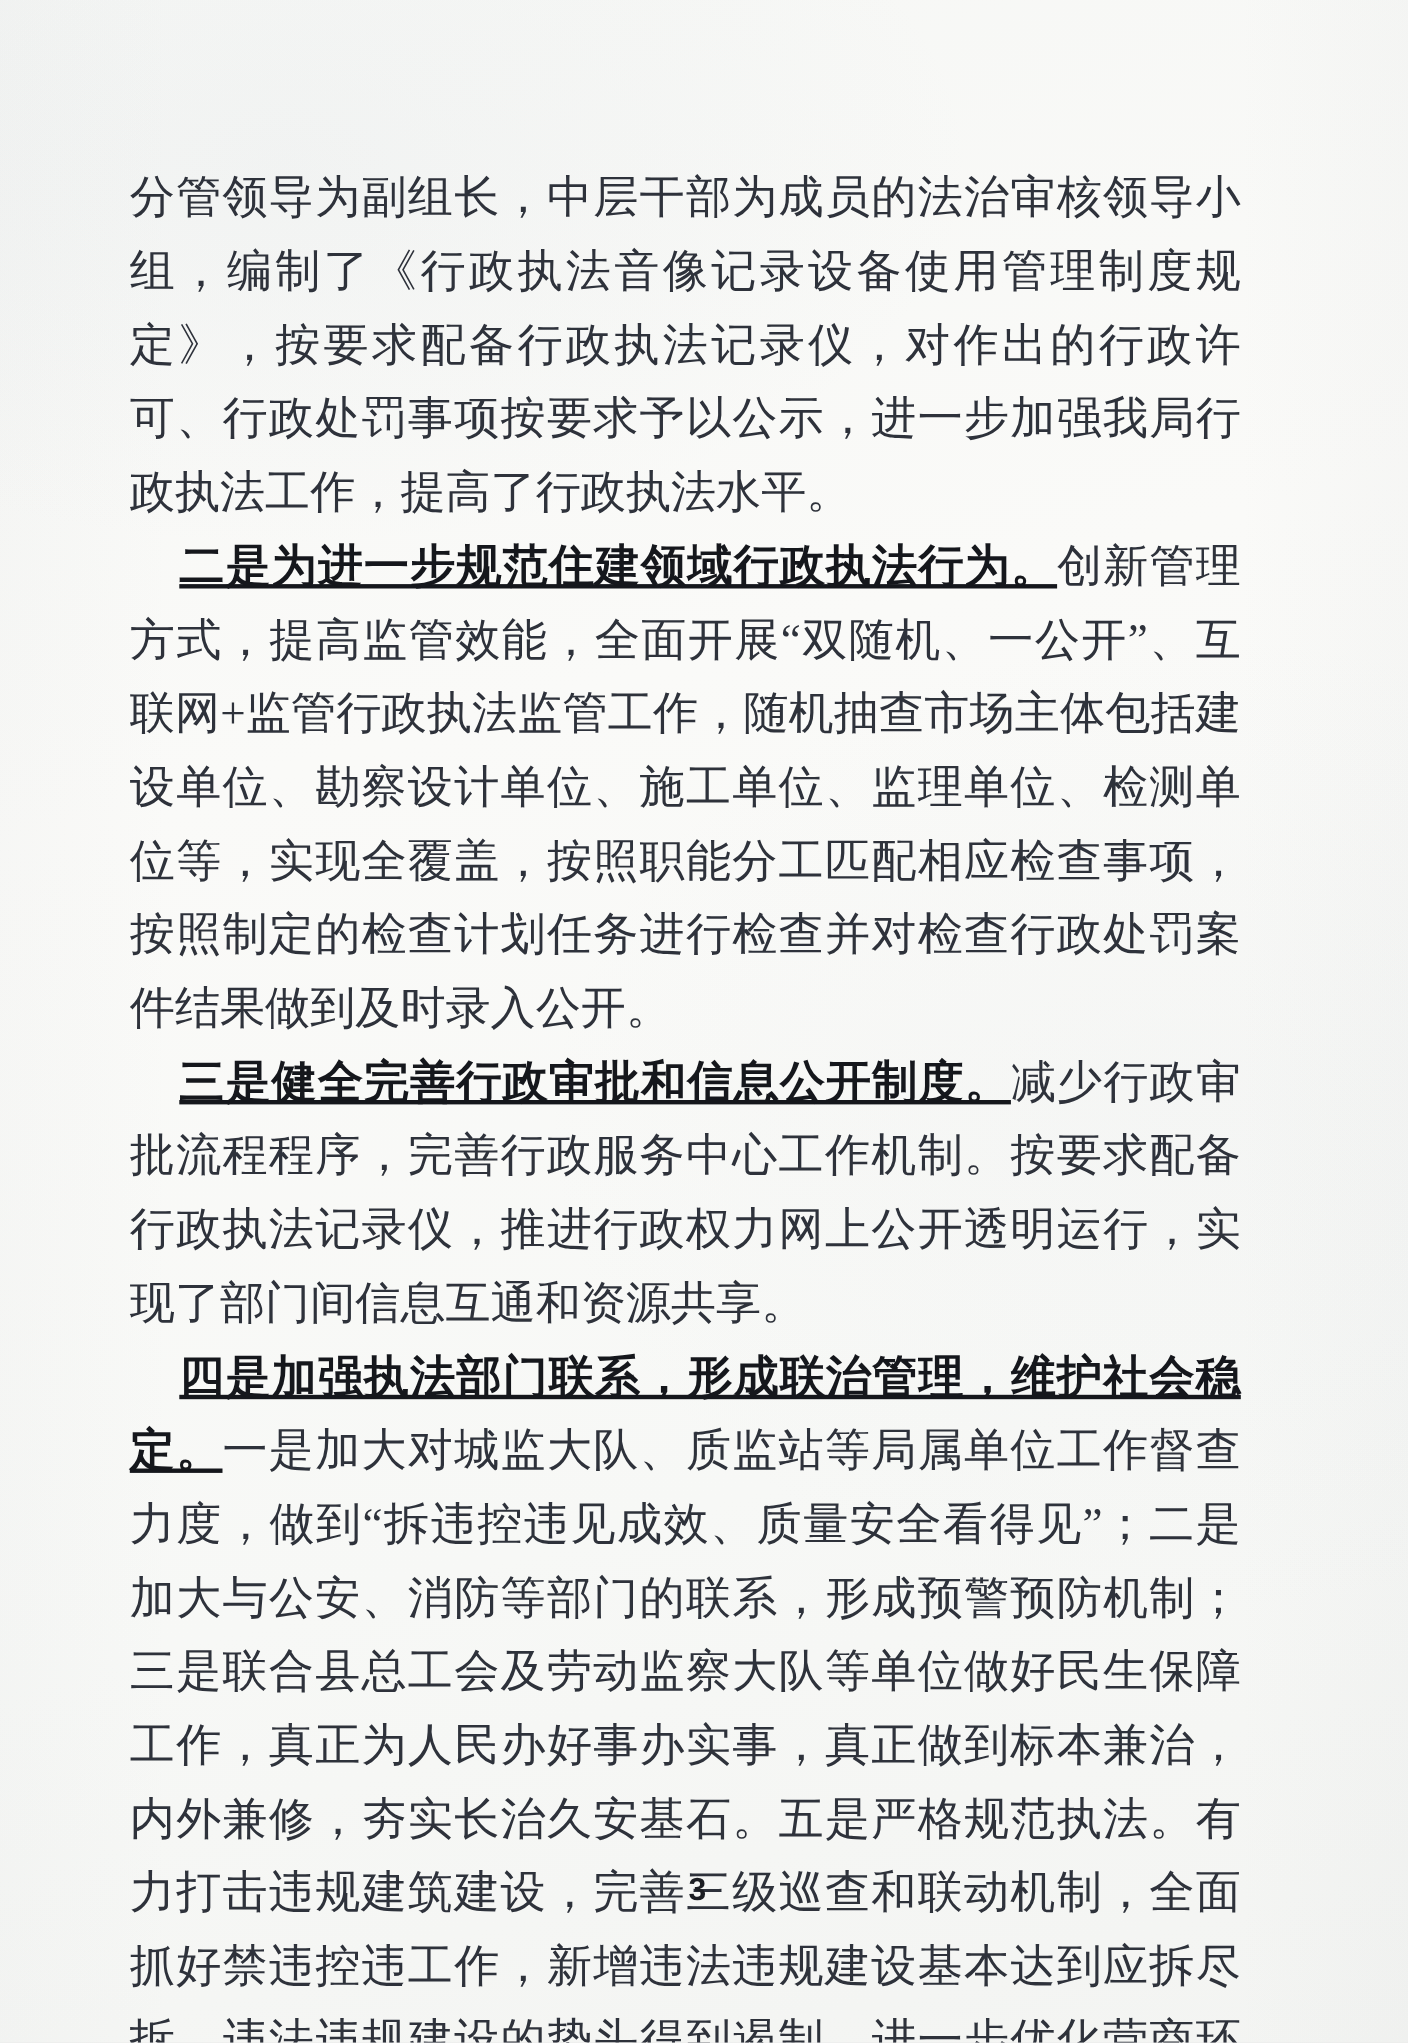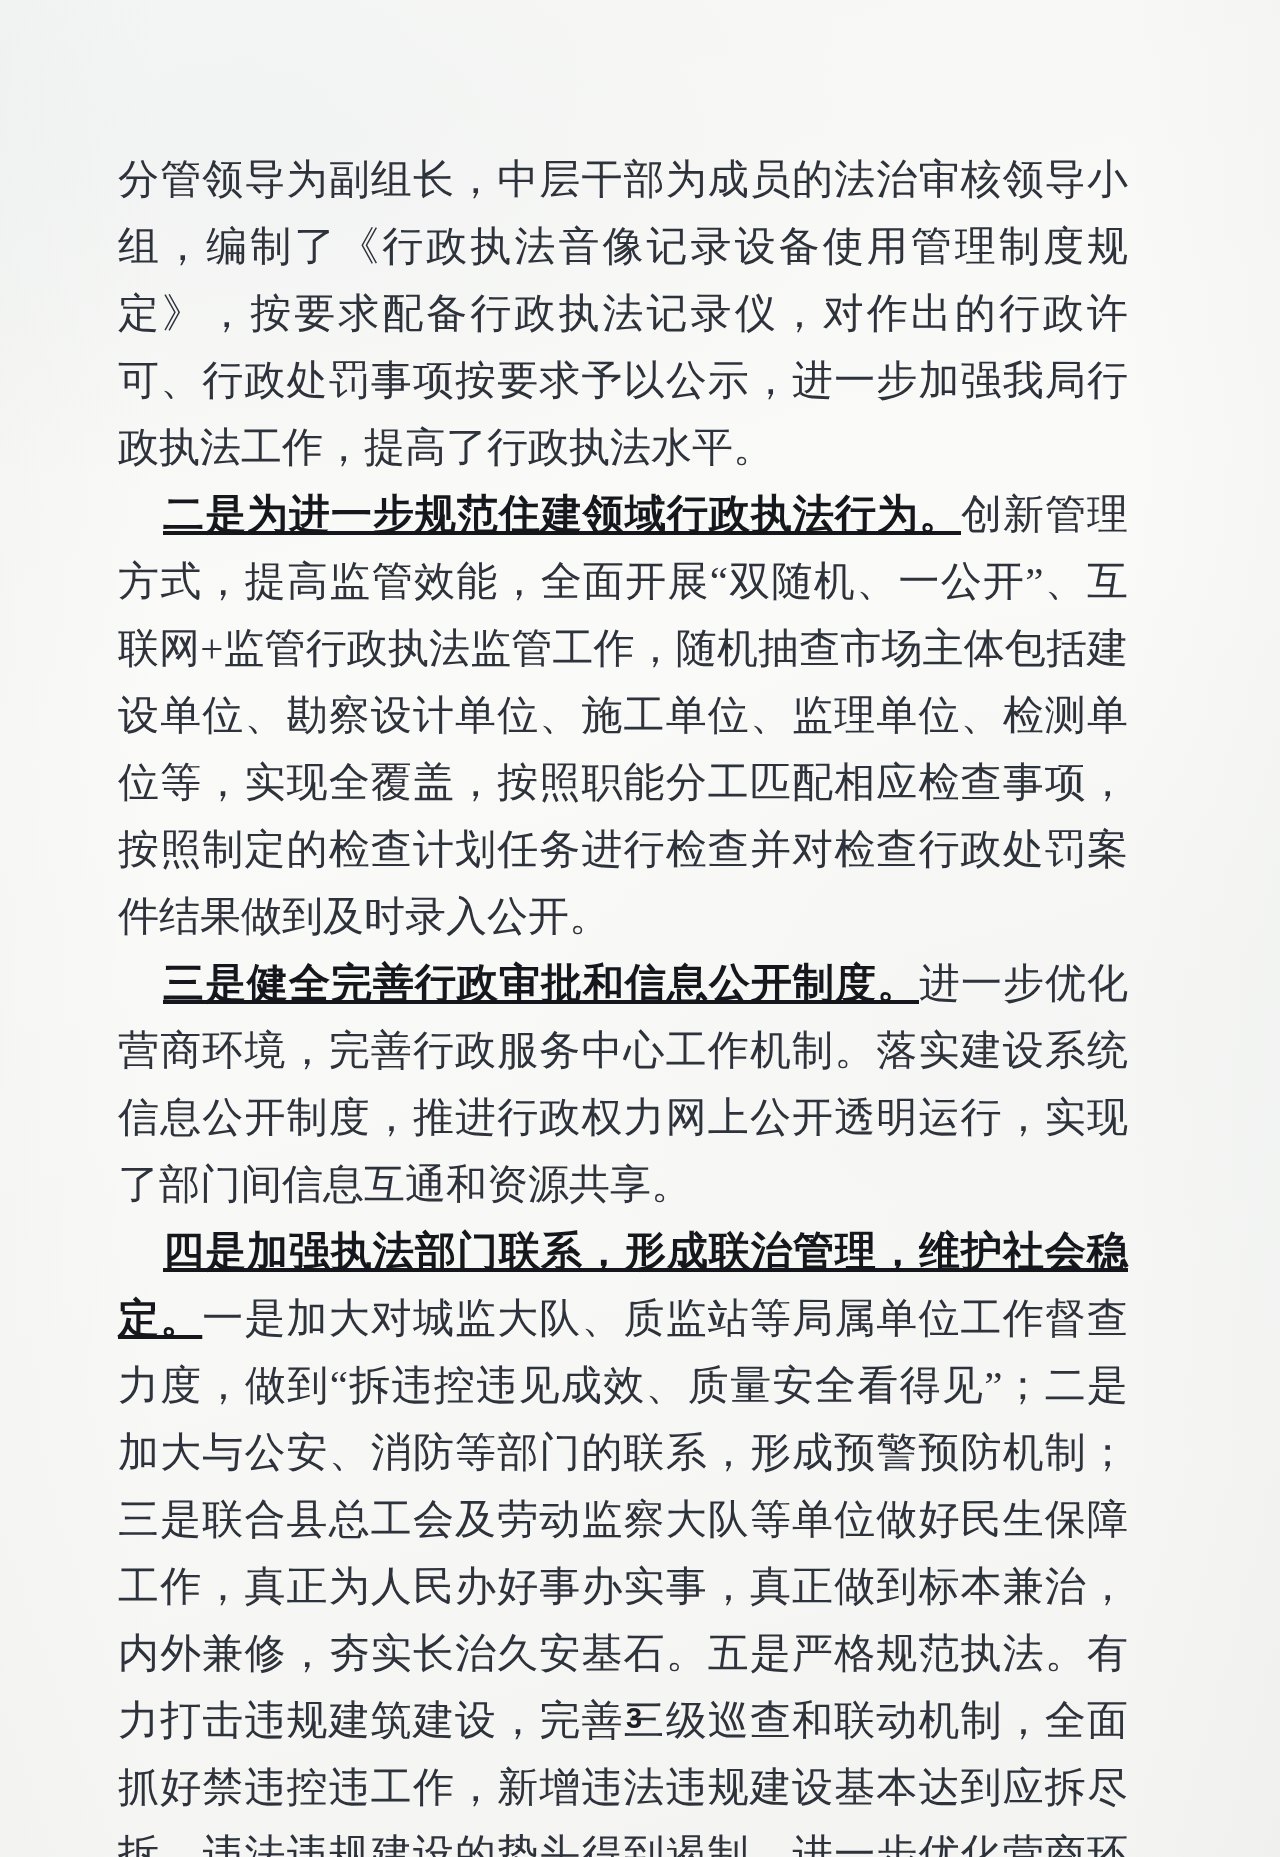--- a/index.html
+++ b/index.html
@@ -72,21 +72,21 @@
 
 <div class="page">
   <div class="scan-tint"></div>
 
   <div class="content">
 
     <p class="para"><strong class="lead"></strong><span>分管领导为副组长，中层干部为成员的法治审核领导小组，编制了《行政执法音像记录设备使用管理制度规定》，按要求配备行政执法记录仪，对作出的行政许可、行政处罚事项按要求予以公示，进一步加强我局行政执法工作，提高了行政执法水平。</span></p>
 
     <p class="para indent"><strong class="lead">二是为进一步规范住建领域行政执法行为。</strong><span>创新管理方式，提高监管效能，全面开展“双随机、一公开”、互联网+监管行政执法监管工作，随机抽查市场主体包括建设单位、勘察设计单位、施工单位、监理单位、检测单位等，实现全覆盖，按照职能分工匹配相应检查事项，按照制定的检查计划任务进行检查并对检查行政处罚案件结果做到及时录入公开。</span></p>
 
-    <p class="para indent"><strong class="lead">三是健全完善行政审批和信息公开制度。</strong><span>进一步优化营商环境，完善行政服务中心工作机制。落实建设系统信息公开制度，推进行政权力网上公开透明运行，实现了部门间信息互通和资源共享。</span></p>
+    <p class="para indent"><strong class="lead">三是健全完善行政审批和信息公开制度。</strong><span>减少行政审批流程程序，完善行政服务中心工作机制。按要求配备行政执法记录仪，推进行政权力网上公开透明运行，实现了部门间信息互通和资源共享。</span></p>
 
     <p class="para indent"><strong class="lead">四是加强执法部门联系，形成联治管理，维护社会稳定。</strong><span>一是加大对城监大队、质监站等局属单位工作督查力度，做到“拆违控违见成效、质量安全看得见”；二是加大与公安、消防等部门的联系，形成预警预防机制；三是联合县总工会及劳动监察大队等单位做好民生保障工作，真正为人民办好事办实事，真正做到标本兼治，内外兼修，夯实长治久安基石。五是严格规范执法。有力打击违规建筑建设，完善三级巡查和联动机制，全面抓好禁违控违工作，新增违法违规建设基本达到应拆尽拆，违法违规建设的势头得到遏制。进一步优化营商环境，落实柔性执法政策，</span></p>
 
   </div>
 
   <div class="footer">
     <span class="pagenum">3</span>
   </div>
 </div>
 

